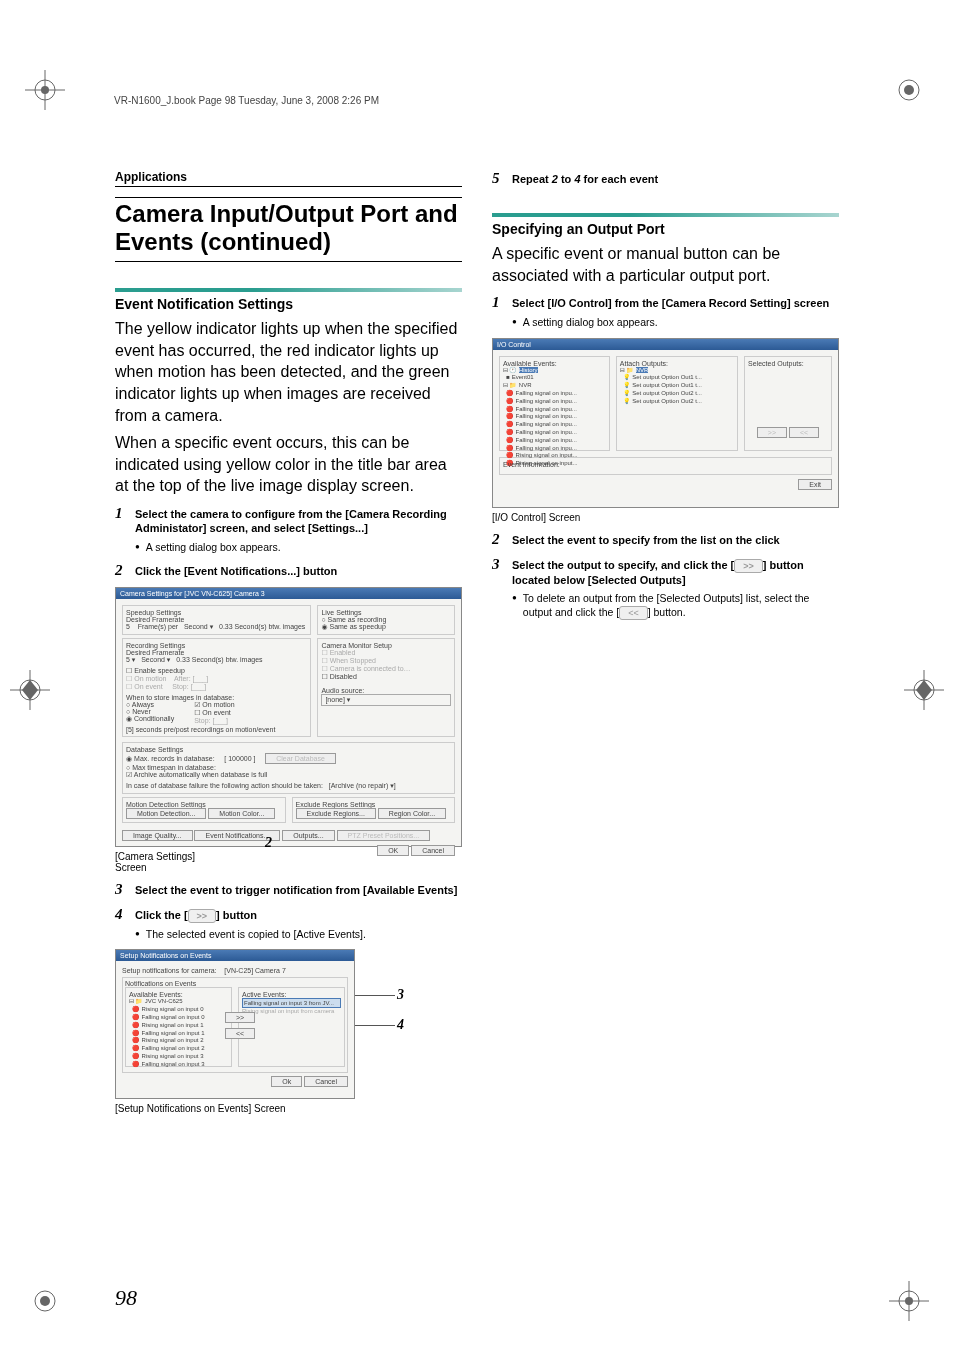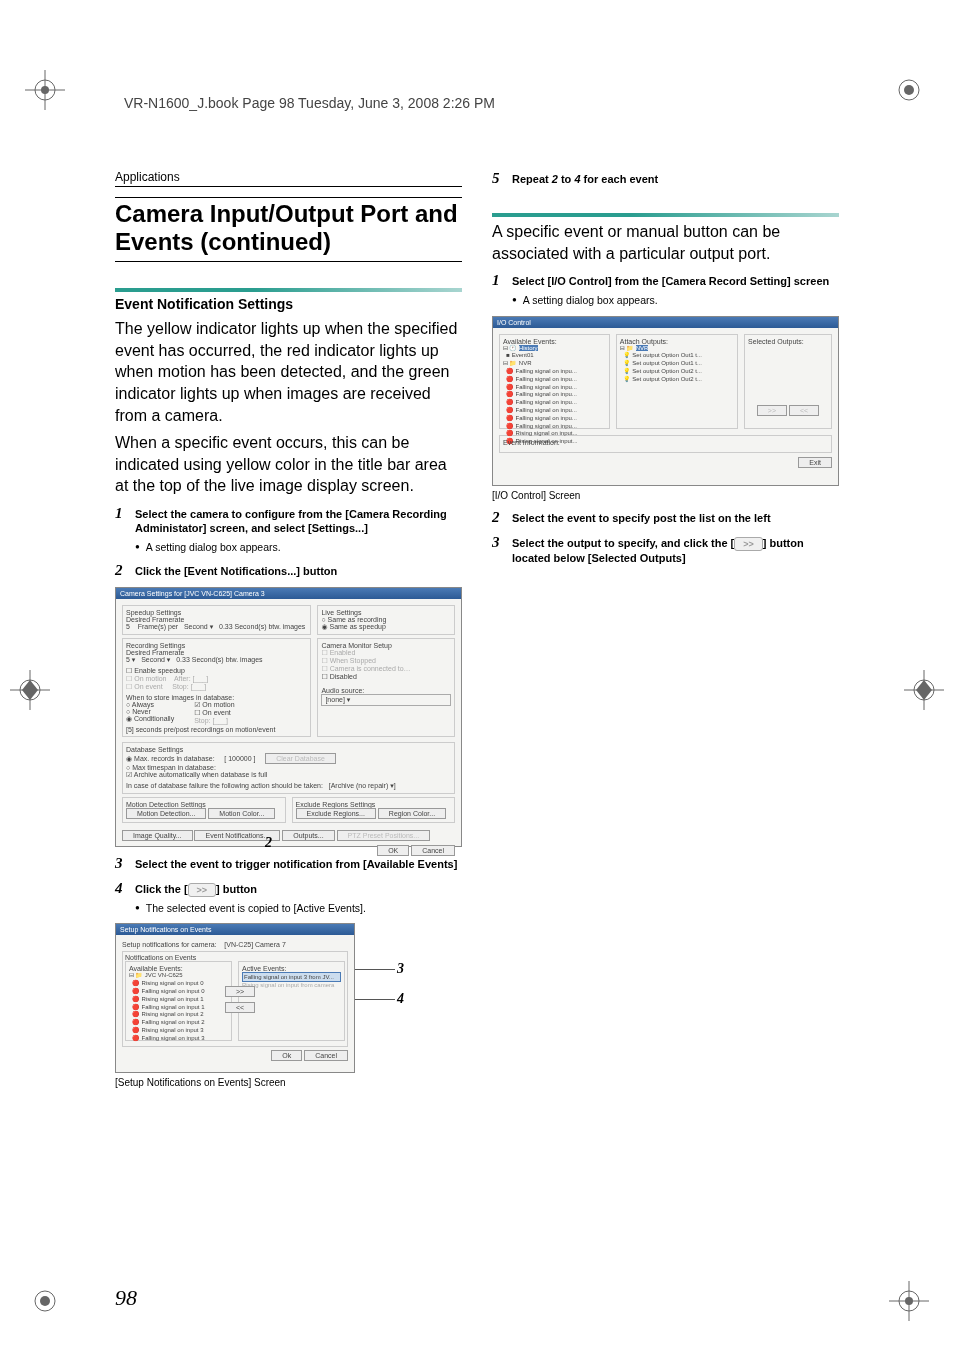--- a/index.html
+++ b/index.html
@@ -24,33 +24,33 @@
   .crop-tl { top: 70px; left: 25px; }
   .crop-tr { top: 70px; right: 25px; }
   .crop-ml { top: 670px; left: 10px; }
   .crop-mr { top: 670px; right: 10px; }
   .crop-bl { bottom: 30px; left: 25px; }
   .crop-br { bottom: 30px; right: 25px; }
   .crop-mark svg { width: 100%; height: 100%; }
   .page-header-line {
     position: absolute;
     top: 95px;
-    left: 124px;
-    font-size: 14px;
+    left: 114px;
+    font-size: 10px;
     color: #444;
   }
   .content {
     display: flex;
     gap: 30px;
     margin-top: 90px;
     padding: 0 55px;
   }
   .col { flex: 1; }
   .section-label {
-    font-weight: normal;
+    font-weight: bold;
     font-size: 12px;
     margin-bottom: 2px;
   }
   .thin-rule { border: none; border-top: 1px solid #000; margin-bottom: 10px; }
   .main-title {
     font-size: 24px;
     font-weight: bold;
     line-height: 1.15;
     border: 1px solid #000;
     border-left: none;
@@ -285,20 +285,21 @@
             <div class="ss-row" style="margin-top:3px;">
               <div class="ss-col">Motion Detection Settings<br><span class="ss-btn">Motion Detection...</span> <span class="ss-btn">Motion Color...</span></div>
               <div class="ss-col">Exclude Regions Settings<br><span class="ss-btn">Exclude Regions...</span> <span class="ss-btn">Region Color...</span></div>
             </div>
             <div style="margin-top:4px;"><span class="ss-btn">Image Quality...</span> <span class="ss-btn">Event Notifications...</span> <span class="ss-btn">Outputs...</span> <span class="ss-btn" style="color:#bbb;">PTZ Preset Positions...</span></div>
             <div style="text-align:right;margin-top:4px;"><span class="ss-btn">OK</span> <span class="ss-btn">Cancel</span></div>
           </div>
         </div>
         <div class="callout-num" style="bottom:-4px;left:150px;">2</div>
       </div>
+      <div class="caption"><span>[Camera Settings]</span><br><span>Screen</span></div>
 
       <div class="step">
         <div class="step-num">3</div>
         <div class="step-text">Select the event to trigger notification from [Available Events]</div>
       </div>
 
       <div class="step">
         <div class="step-num">4</div>
         <div class="step-text">
           <span>Click the [</span><span class="inline-btn">&gt;&gt;</span><span>] button</span>
@@ -341,20 +342,21 @@
     <div class="col">
       <div class="step" style="margin-top:0;">
         <div class="step-num">5</div>
         <div class="step-text">
           <span>Repeat </span><i>2</i><span> to </span><i>4</i><span> for each event</span>
         </div>
       </div>
 
       <div style="height:22px;"></div>
       <div class="teal-rule"></div>
+      <div class="subheading">Specifying an Output Port</div>
       <div class="bodytext">A specific event or manual button can be associated with a particular output port.</div>
 
       <div class="step">
         <div class="step-num">1</div>
         <div class="step-text">Select [I/O Control] from the [Camera Record Setting] screen</div>
       </div>
       <div class="bullet">
           <span>A setting dialog box appears.</span>
         </div>
 
@@ -374,26 +376,29 @@
             </div>
           </div>
           <div class="ss-col" style="margin-top:3px;height:18px;">Event Information:</div>
           <div style="text-align:right;margin-top:4px;"><span class="ss-btn">Exit</span></div>
         </div>
       </div>
       <div class="caption">[I/O Control] Screen</div>
 
       <div class="step">
         <div class="step-num">2</div>
-        <div class="step-text">Select the event to specify post the list on the left</div>
+        <div class="step-text">Select the event to specify from the list on the click</div>
       </div>
 
       <div class="step">
         <div class="step-num">3</div>
         <div class="step-text">
           <span>Select the output to specify, and click the [</span><span class="inline-btn">&gt;&gt;</span><span>] button located below [Selected Outputs]</span>
         </div>
       </div>
+      <div class="bullet">
+        <span><span>To delete an output from the [Selected Outputs] list, select the output and click the [</span><span class="inline-btn">&lt;&lt;</span><span>] button.</span></span>
+      </div>
     </div>
   </div>
 
   <div class="page-num">98</div>
 </div>
 
 </body></html>

